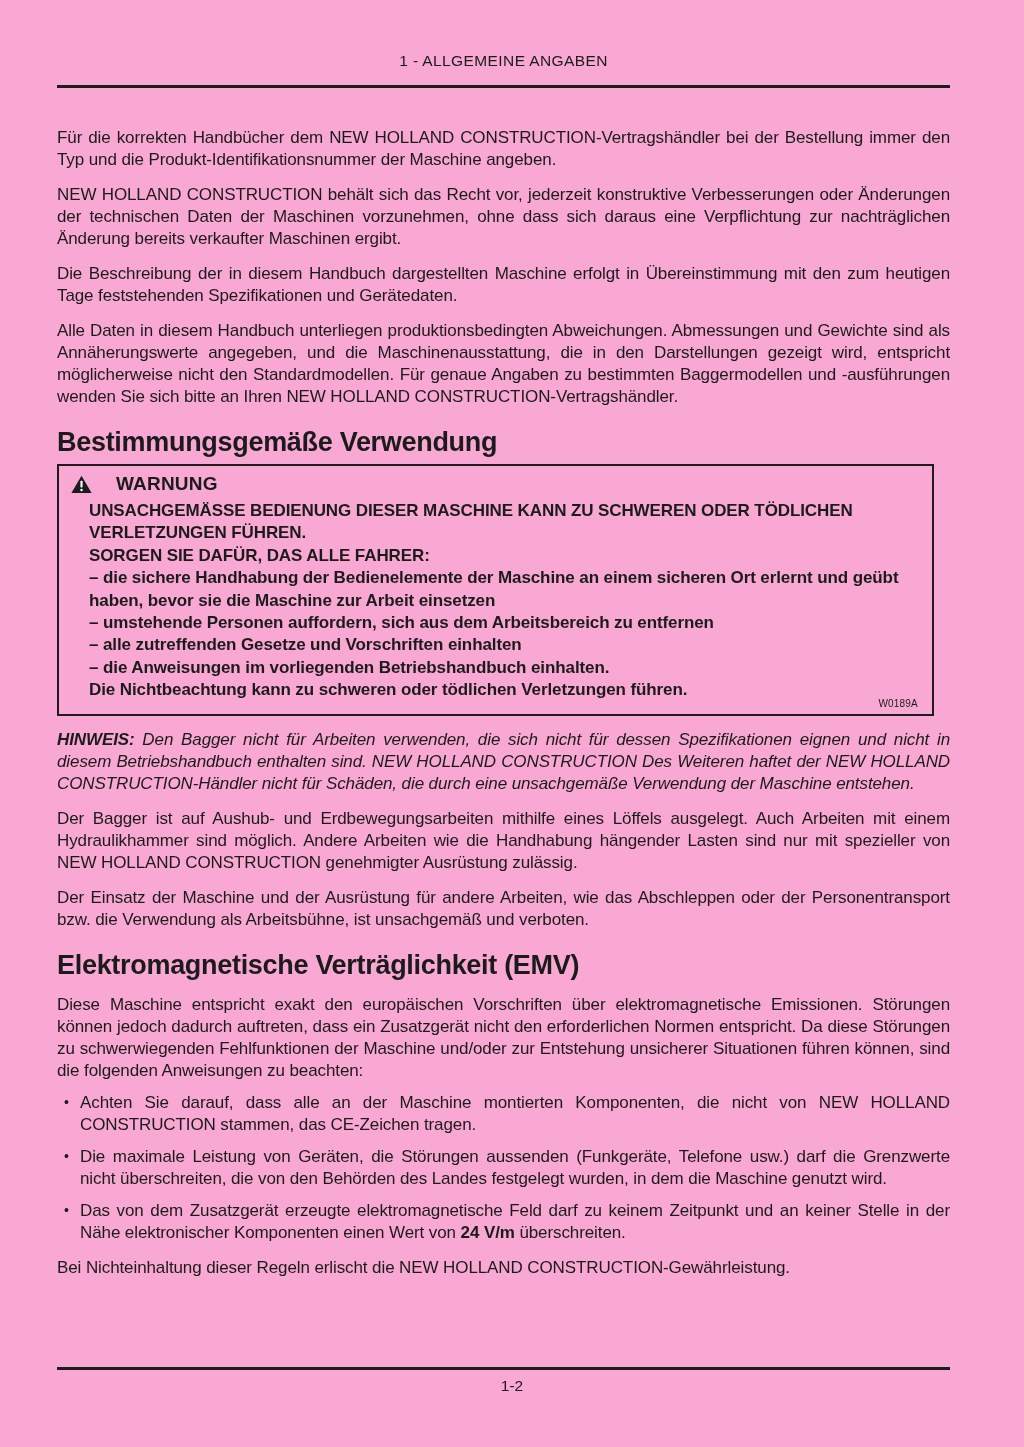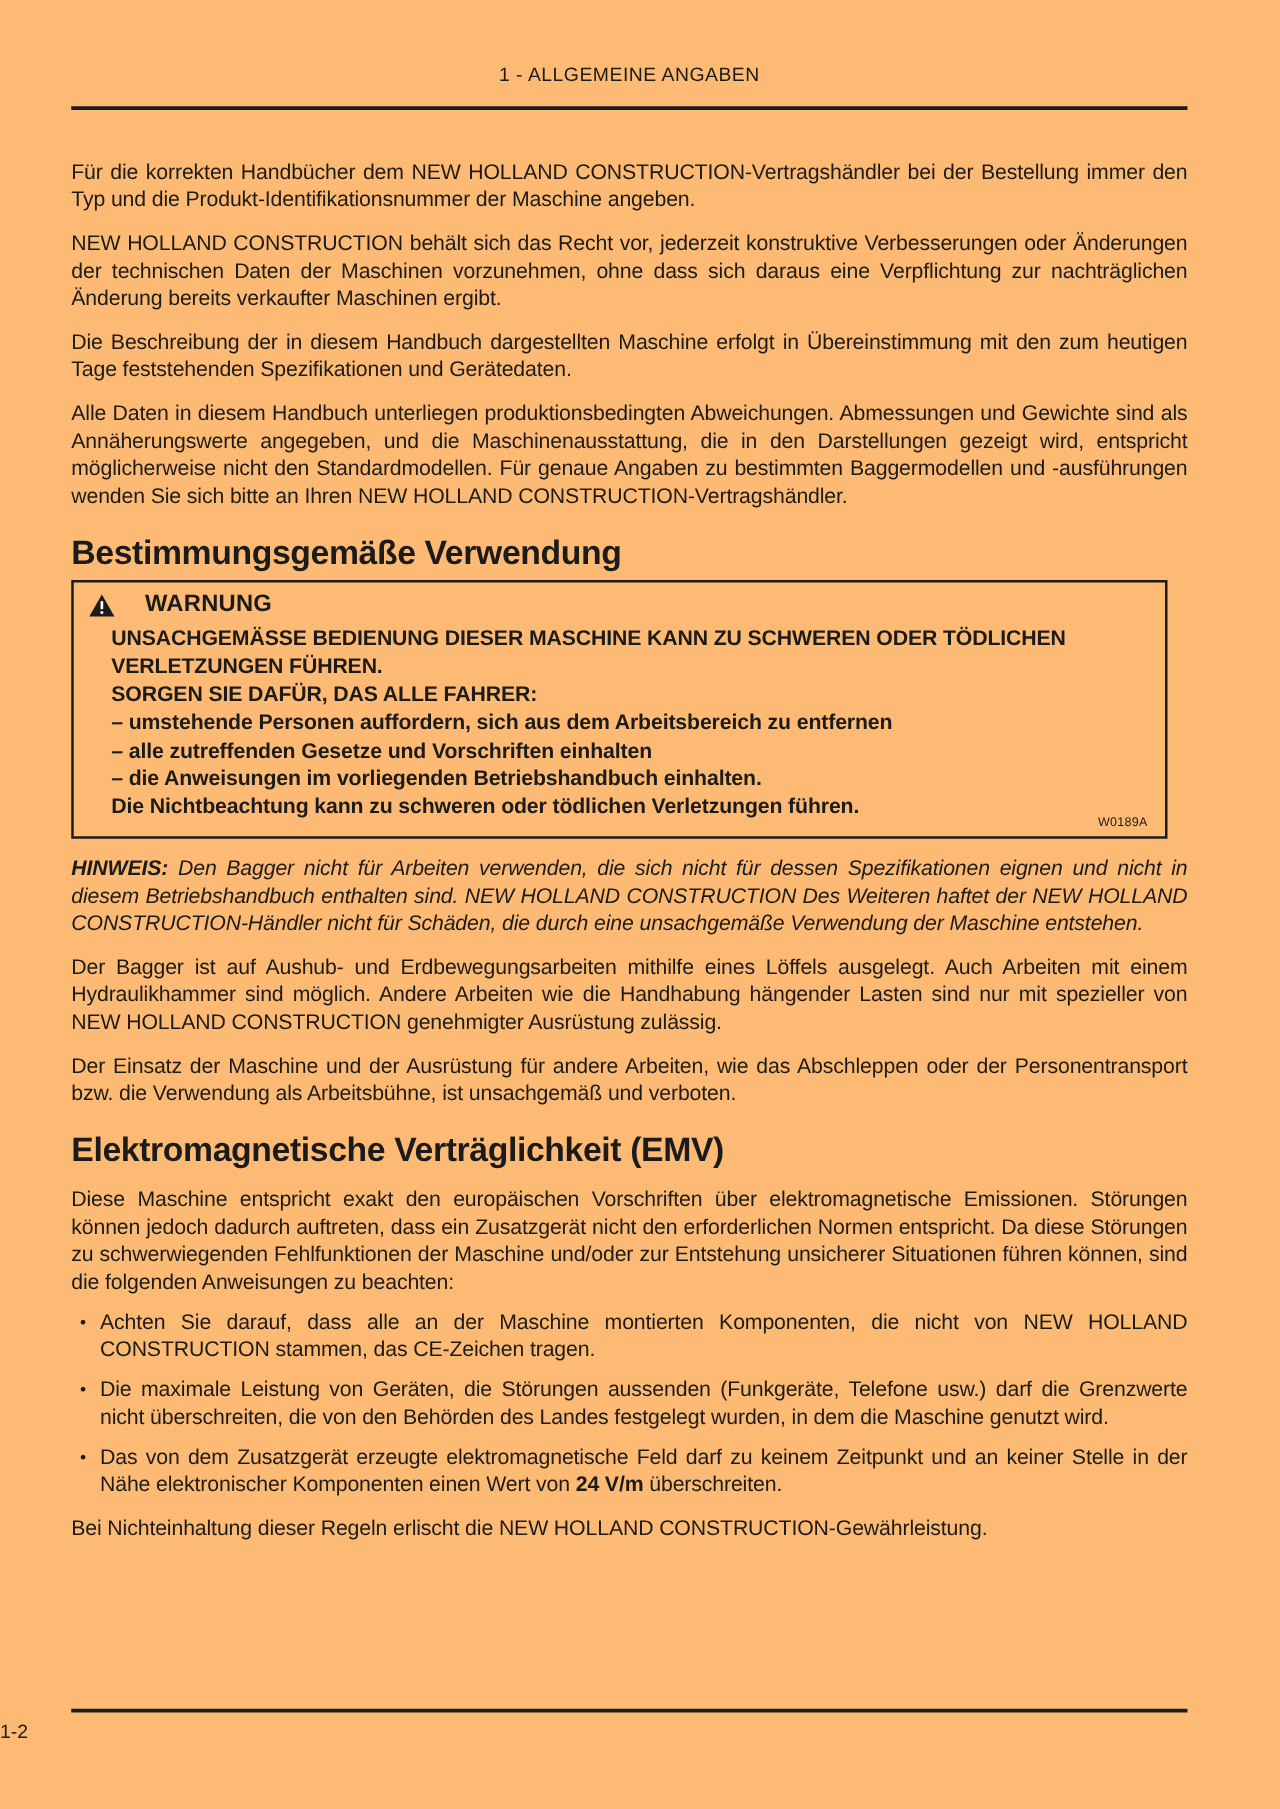--- a/index.html
+++ b/index.html
@@ -1,21 +1,21 @@
 <!DOCTYPE html>
 <html lang="de"><head>
 <meta charset="utf-8">
 <style>
   html, body { margin: 0; padding: 0; background: #e9e9e9; }
   .page {
     position: relative;
     width: 1024px;
     height: 1447px;
     margin: 0 auto;
-    background: #fdba74;
+    background: #f9a8d4;
     font-family: "Liberation Sans", sans-serif;
     color: #1b1b1b;
     overflow: hidden;
   }
   .content {
     position: absolute;
     left: 57px;
     top: 0;
     width: 893px;
   }
@@ -107,20 +107,21 @@
     width: 893px;
     top: 1367px;
     height: 3px;
     background: #1c1c1c;
   }
   .footer-page {
     position: absolute;
     left: 0;
     top: 1377px;
     width: 100%;
+    text-align: center;
     font-size: 15.5px;
   }
 </style>
 </head>
 <body>
 
 <div class="page">
   <div class="content">
 
     <div class="header-title">1 - ALLGEMEINE ANGABEN</div>
@@ -140,20 +141,21 @@
             <path d="M50 3 L98 86 L2 86 Z" fill="#1b1b1b"></path>
             <rect x="45" y="27" width="10" height="32" rx="3" fill="#ffffff"></rect>
             <circle cx="50" cy="71" r="6" fill="#ffffff"></circle>
           </svg>
         </span>
         <span>WARNUNG</span>
       </div>
       <div class="warning-body">
         <div class="wline">UNSACHGEMÄSSE BEDIENUNG DIESER MASCHINE KANN ZU SCHWEREN ODER TÖDLICHEN VERLETZUNGEN FÜHREN.</div>
         <div class="wline">SORGEN SIE DAFÜR, DAS ALLE FAHRER:</div>
+        <div class="wline">– die sichere Handhabung der Bedienelemente der Maschine an einem sicheren Ort erlernt und geübt haben, bevor sie die Maschine zur Arbeit einsetzen</div>
         <div class="wline">– umstehende Personen auffordern, sich aus dem Arbeitsbereich zu entfernen</div>
         <div class="wline">– alle zutreffenden Gesetze und Vorschriften einhalten</div>
         <div class="wline">– die Anweisungen im vorliegenden Betriebshandbuch einhalten.</div>
         <div class="wline">Die Nichtbeachtung kann zu schweren oder tödlichen Verletzungen führen.</div>
       </div>
       <div class="warning-code">W0189A</div>
     </div>
 
     <p class="para note"><span class="note-label">HINWEIS:</span><span> Den Bagger nicht für Arbeiten verwenden, die sich nicht für dessen Spezifikationen eignen und nicht in diesem Betriebshandbuch enthalten sind. NEW HOLLAND CONSTRUCTION Des Weiteren haftet der NEW HOLLAND CONSTRUCTION-Händler nicht für Schäden, die durch eine unsachgemäße Verwendung der Maschine entstehen.</span></p>
 

